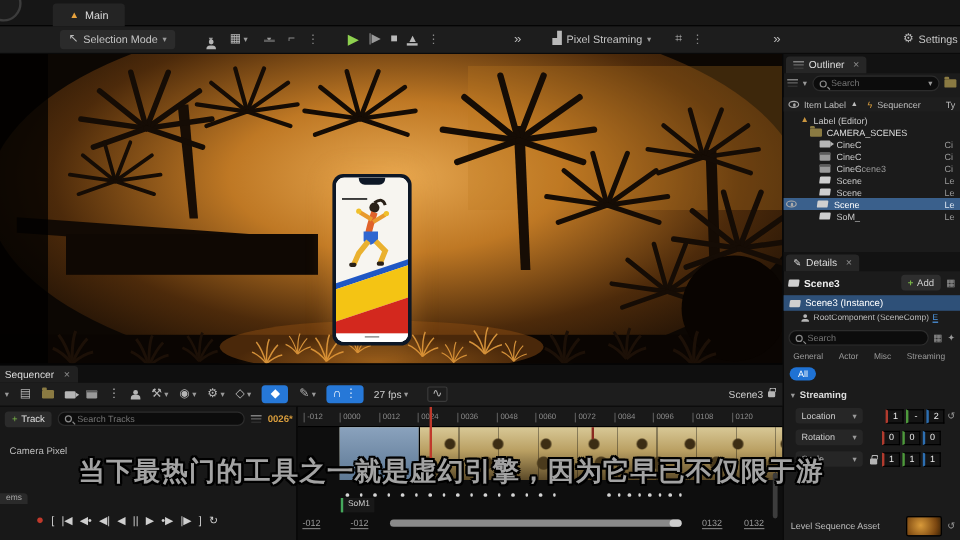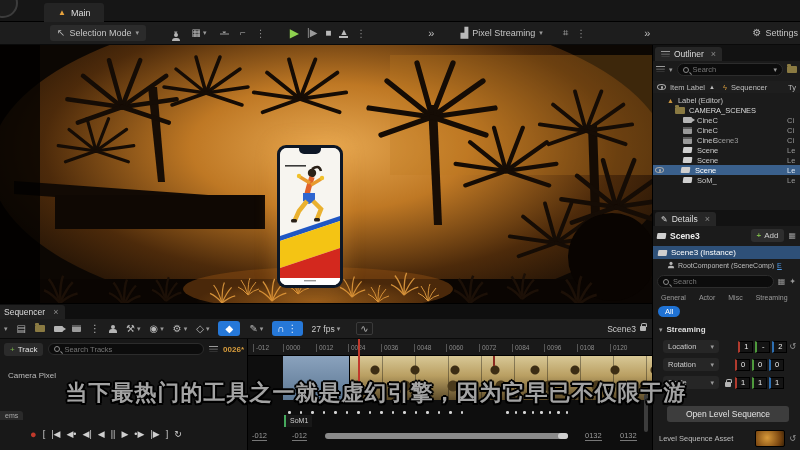--- a/index.html
+++ b/index.html
@@ -419,23 +419,20 @@
         <span>Scale</span>
         <span class="chev">▾</span>
       </div>
       <span class="i-lock" style="margin-left:4px"></span>
       <div class="row" style="margin-left:auto; gap:2px; margin-right:12px">
         <span class="vbox r">1</span>
         <span class="vbox g">1</span>
         <span class="vbox b">1</span>
       </div>
     </div>
-    <div class="abs btn-grey" style="top:196px; left:14px; width:122px; height:16px">
-      <span>Open Level Sequence</span>
-    </div>
     <div class="row" style="position:absolute; top:220px; left:6px; right:4px; gap:4px; font-size:7.5px; color:#bdbdbd">
       <span>Level Sequence Asset</span>
       <span class="thumb" style="margin-left:auto"></span>
       <span style="font-size:8px; color:#9a9a9a">↺</span>
     </div>
   </div>
 
   <div class="abs seq">
     <div class="seq-tabrow">
       <div class="seq-tab">

